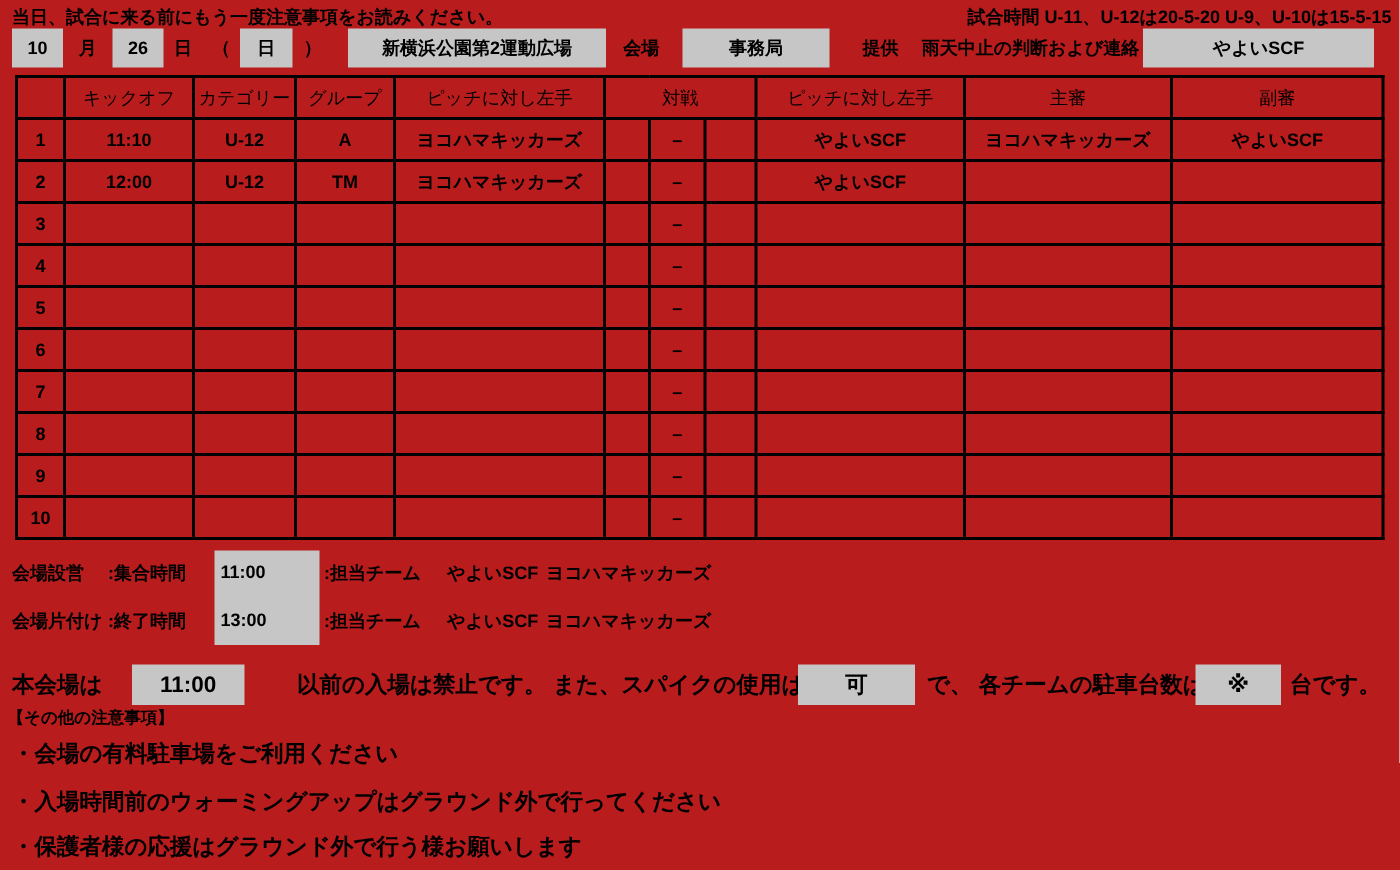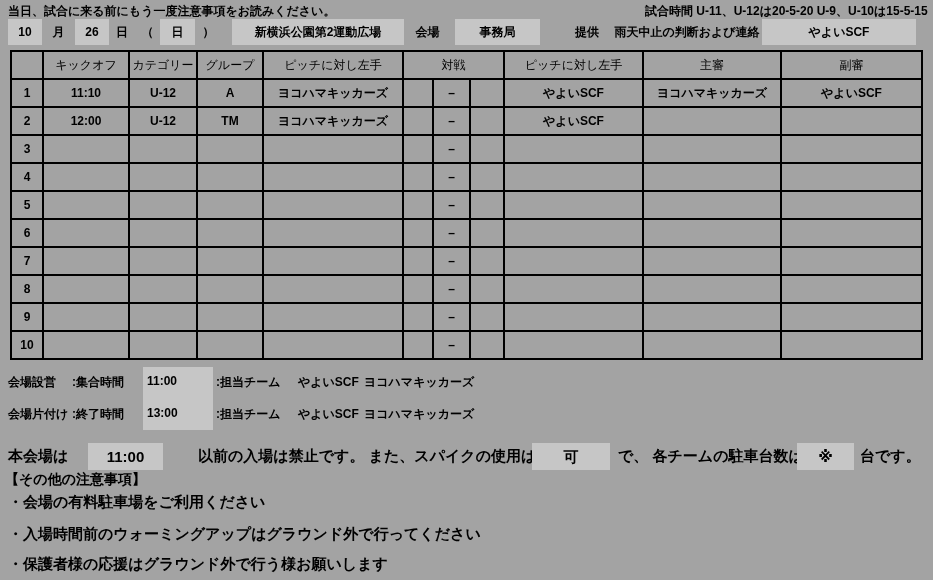--- a/index.html
+++ b/index.html
@@ -1,18 +1,18 @@
 <!DOCTYPE html>
 <html><head>
 <meta charset="utf-8">
 <style>
   * { margin:0; padding:0; box-sizing:border-box; }
   html,body { background:#ffffff; }
   body { font-family:"Liberation Sans","DejaVu Sans",sans-serif; color:#000; }
-  .sheet { position:relative; width:933px; height:580px; background:#a3a3a3; overflow:hidden; }
+  .sheet { position:relative; width:933px; height:580px; background:#b91c1c; overflow:hidden; }
 
   .top-note { position:absolute; left:8px; top:3px; font-size:12px; font-weight:bold; }
   .match-time { position:absolute; left:645px; top:3px; font-size:12px; font-weight:bold; white-space:nowrap; }
 
   .date-row { position:absolute; left:0; top:19px; height:26px; width:933px; }
   .dcell { position:absolute; top:0; height:26px; line-height:26px; text-align:center;
            font-size:12px; font-weight:bold; white-space:nowrap; }
   .gray { background:#c6c6c6; }
 
   table.sched { position:absolute; left:10px; top:50px; border-collapse:collapse;
@@ -22,42 +22,42 @@
   table.sched th { font-weight:normal; }
 
   .setup { position:absolute; left:0; top:0; width:933px; }
   .setup-gray { position:absolute; left:143px; top:367px; width:70px; height:63px; background:#c6c6c6; }
   .sline { position:absolute; font-size:12px; font-weight:bold; white-space:nowrap; }
 
   .restrict { position:absolute; left:0; top:443px; width:933px; height:27px; font-size:15px; font-weight:bold; }
   .rtext { position:absolute; top:4px; white-space:nowrap; }
   .rbox { position:absolute; top:0; height:27px; line-height:27px; text-align:center; background:#c6c6c6; }
 
-  .notes-title { position:absolute; left:5px; top:471px; font-size:14px; font-weight:bold; }
+  .notes-title { position:absolute; left:5px; top:471px; font-size:11px; font-weight:bold; }
   .bullet { position:absolute; left:8px; font-size:15px; font-weight:bold; white-space:nowrap; }
 </style>
 </head>
 <body>
 
 <div class="sheet">
 
   <div class="top-note">当日、試合に来る前にもう一度注意事項をお読みください。</div>
   <div class="match-time">試合時間  U-11、U-12は20-5-20    U-9、U-10は15-5-15</div>
 
   <div class="date-row">
     <div class="dcell gray" style="left:8px;width:34px;">10</div>
     <div class="dcell" style="left:42px;width:33px;">月</div>
     <div class="dcell gray" style="left:75px;width:34px;">26</div>
     <div class="dcell" style="left:109px;width:26px;">日</div>
     <div class="dcell" style="left:135px;width:25px;">（</div>
     <div class="dcell gray" style="left:160px;width:35px;">日</div>
     <div class="dcell" style="left:195px;width:27px;">）</div>
     <div class="dcell gray" style="left:232px;width:172px;">新横浜公園第2運動広場</div>
     <div class="dcell" style="left:400px;width:55px;">会場</div>
-    <div class="dcell gray" style="left:455px;width:85px;">事務局</div>
+    <div class="dcell gray" style="left:455px;width:98px;">事務局</div>
     <div class="dcell" style="left:562px;width:50px;">提供</div>
     <div class="dcell" style="left:612px;width:150px;">雨天中止の判断および連絡</div>
     <div class="dcell gray" style="left:762px;width:154px;">やよいSCF</div>
   </div>
 
   <table class="sched">
     <colgroup>
       <col style="width:32px">
         <col style="width:86px">
         <col style="width:68px">

